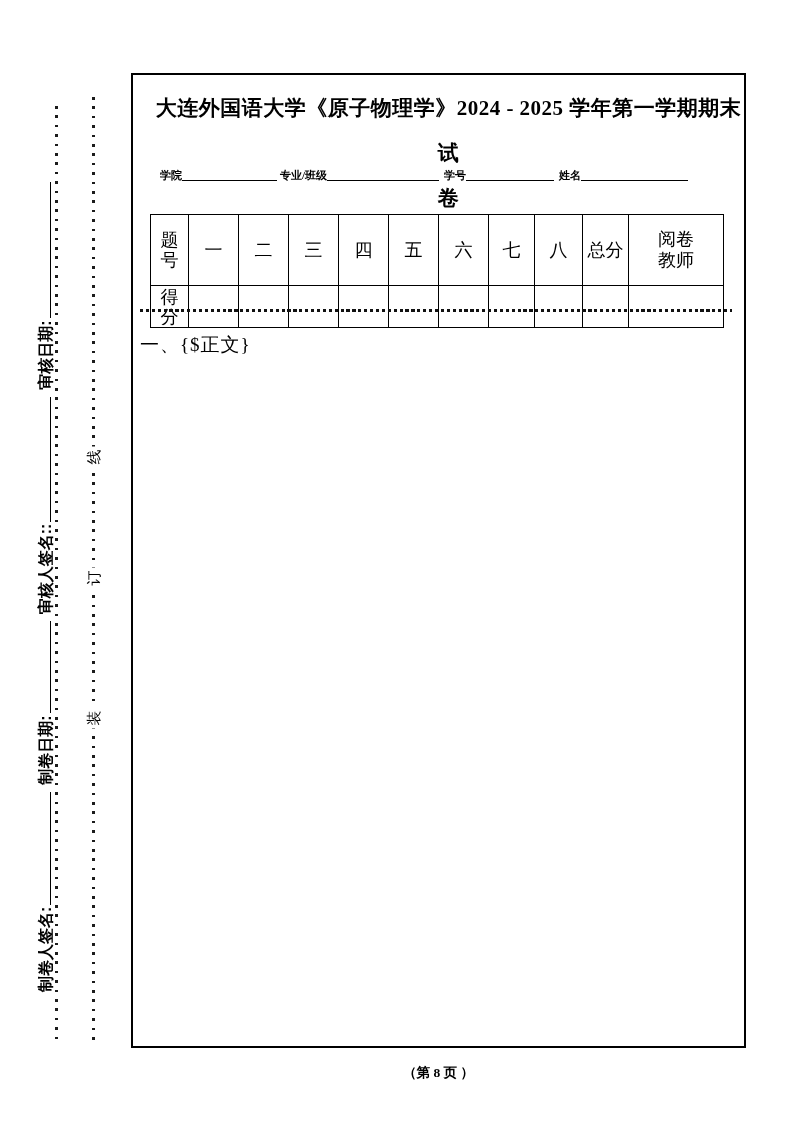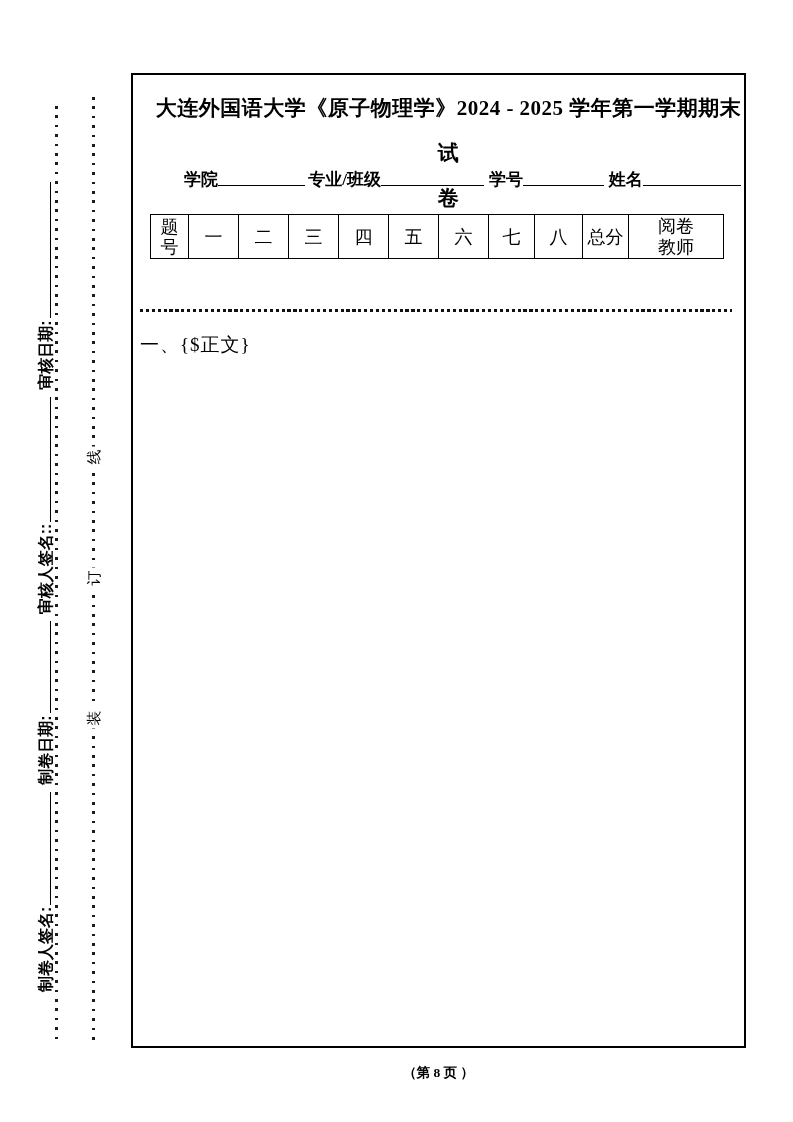--- a/index.html
+++ b/index.html
@@ -75,25 +75,24 @@
     font-weight: bold;
     line-height: 45px;
     letter-spacing: 0.5px;
   }
   .fields-row {
     position: absolute;
     left: 27px;
     top: 93px;
     width: 560px;
     display: flex;
-    align-items: center;
-    font-size: 17px;
+    align-items: flex-start;
+    font-size: 11px;
     font-weight: bold;
     white-space: nowrap;
-    margin-left: 24px;
   }
   .field-blank {
     display: inline-block;
     height: 12px;
     border-bottom: 1.4px solid #000;
     margin-right: 3px;
   }
 
   table.score-table {
     position: absolute;
@@ -107,21 +106,21 @@
   .score-table th, .score-table td {
     border: 1.6px solid #000;
     text-align: center;
     vertical-align: middle;
     padding: 0;
     font-weight: normal;
   }
   .score-table tr.hdr  { height: 44px; }
   .score-table tr.vals { height: 42px; }
   .vwrap  { width: 1em;  margin: 0 auto; line-height: 20px; text-align: center; }
-  .vwrap2 { width: 2em;  margin: 0 auto; line-height: 21px; text-align: center; }
+  .vwrap2 { width: 2em;  margin: 14px auto; line-height: 21px; text-align: center; }
 
   .dot-sep {
     position: absolute;
     left: 7px;
     top: 234px;
     width: 592px;
     height: 3.4px;
     background: repeating-linear-gradient(to right, #111 0 3.2px, transparent 3.2px 5.9px);
   }
   .body-text {
@@ -208,20 +207,35 @@
         <th>四</th>
         <th>五</th>
         <th>六</th>
         <th>七</th>
         <th>八</th>
         <th>总分</th>
         <th>
               <div class="vwrap2">阅卷教师</div>
             </th>
       </tr>
+      <tr class="vals">
+        <th>
+              <div class="vwrap">得分</div>
+            </th>
+        <td></td>
+        <td></td>
+        <td></td>
+        <td></td>
+        <td></td>
+        <td></td>
+        <td></td>
+        <td></td>
+        <td></td>
+        <td></td>
+      </tr>
     </tbody>
       </table>
 
     <div class="dot-sep"></div>
 
     <div class="body-text">一、{$正文}</div>
   </div>
 
   <div class="footer">（第 8 页 ）</div>
 </div>

